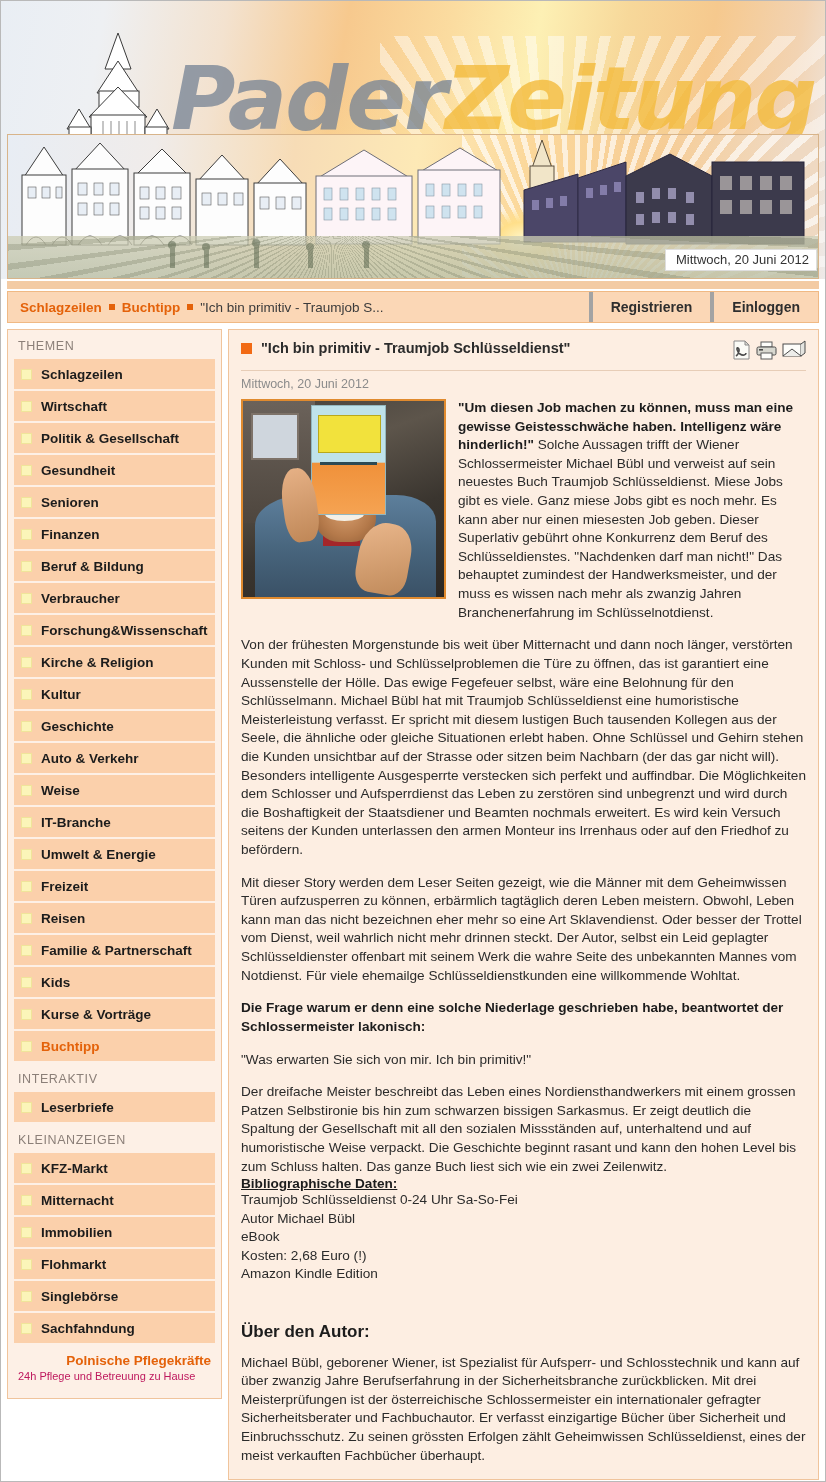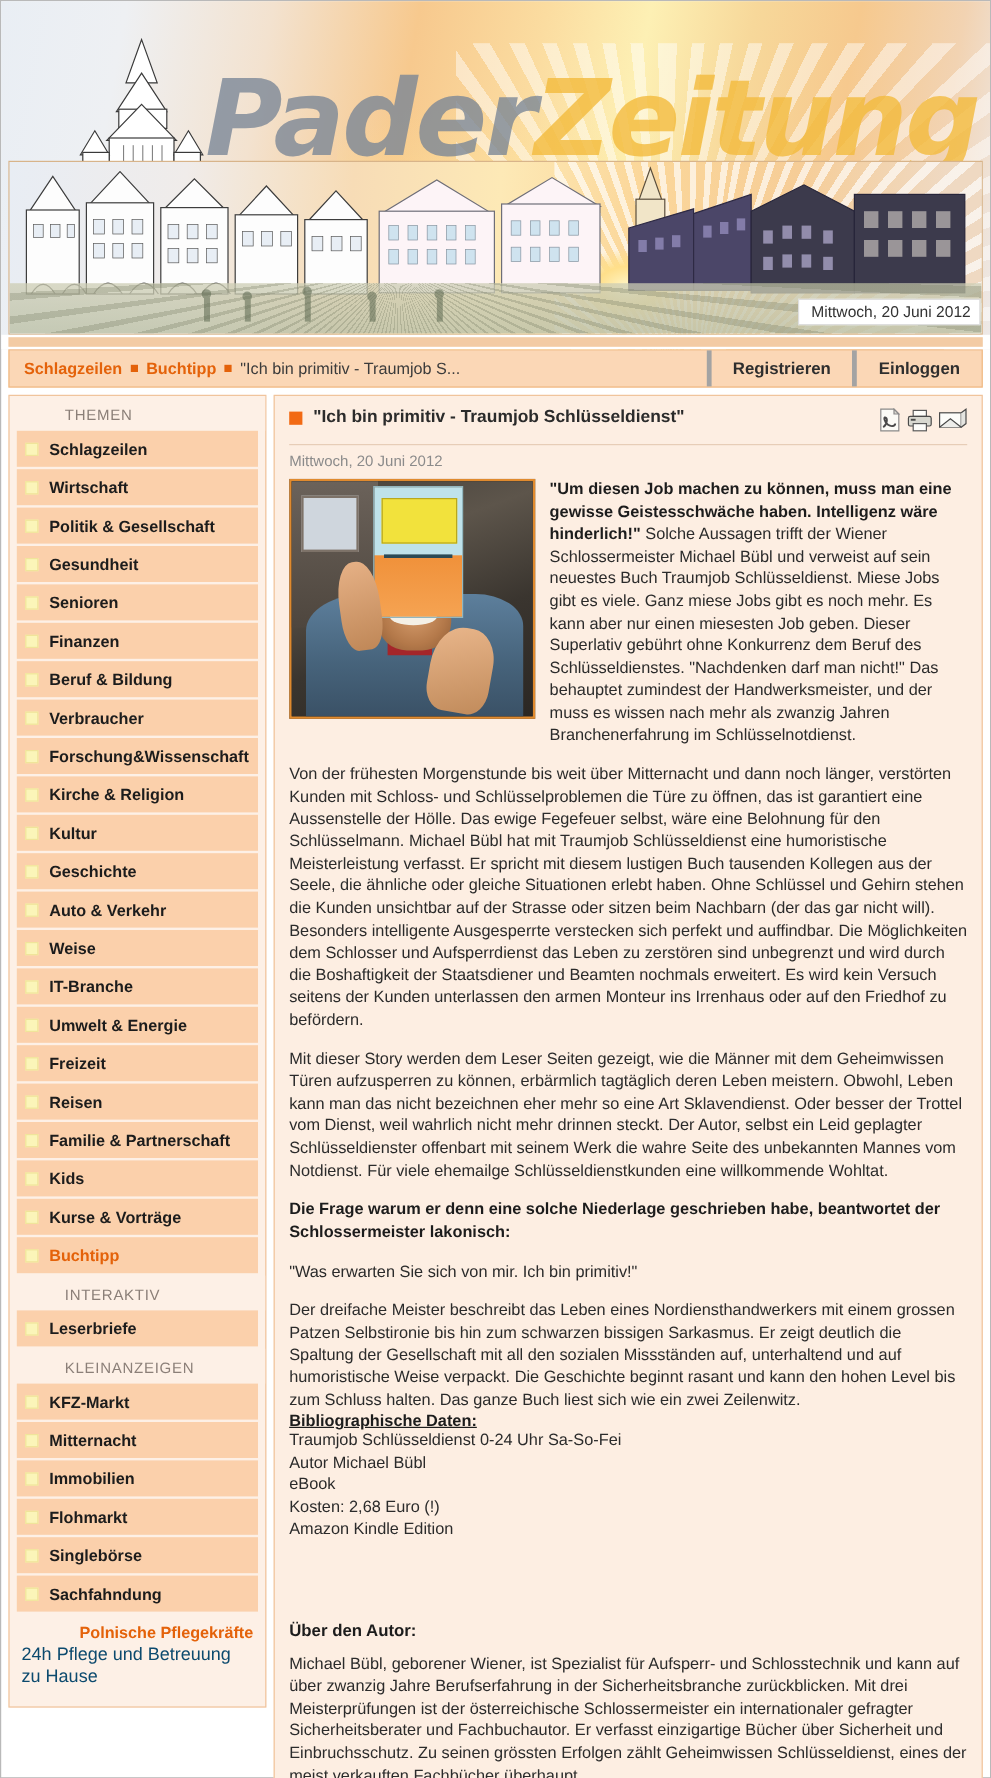--- a/index.html
+++ b/index.html
@@ -193,21 +193,20 @@
     background: #fdf0e6;
     padding: 0 0 6px 0;
   }
   .side-heading {
     font-size: 12.5px;
     color: #8b7f78;
     letter-spacing: .6px;
     padding: 9px 10px 6px 10px;
     background: #fdf0e6;
     font-family: "Liberation Sans", sans-serif;
-    margin-left: 36px;
   }
   .side-item {
     display: flex;
     align-items: center;
     gap: 9px;
     height: 30px;
     margin: 0 6px 2px 6px;
     padding-left: 7px;
     background: #fbd0ab;
     font-size: 13.5px;
@@ -230,22 +229,22 @@
   }
   .promo-title {
     color: #e4620a;
     font-weight: bold;
     font-size: 13.5px;
     margin-bottom: 2px;
     cursor: pointer;
     text-align: right;
   }
   .promo-text {
-    color: #0c4a6e;
-    font-size: 15px;
+    color: #be185d;
+    font-size: 11px;
     line-height: 1.25;
   }
 
   
   .content {
     flex: 1;
     margin-left: 6px;
     border: 1px solid #f0c49c;
     box-sizing: border-box;
     background: #fdeee2;
@@ -370,22 +369,22 @@
     font-size: 13.6px;
   }
   .biblio-line {
     font-size: 13.6px;
     color: #2b2b2b;
     line-height: 1.36;
   }
   .autor-title {
     font-weight: bold;
     color: #1c1c1c;
-    font-size: 14px;
-    margin-top: 66px;
+    font-size: 17px;
+    margin-top: 38px;
     margin-bottom: 12px;
   }
 </style>
 </head>
 <body>
 
 <div class="page">
 
   <div class="banner">
     <div class="banner-glow"></div>

